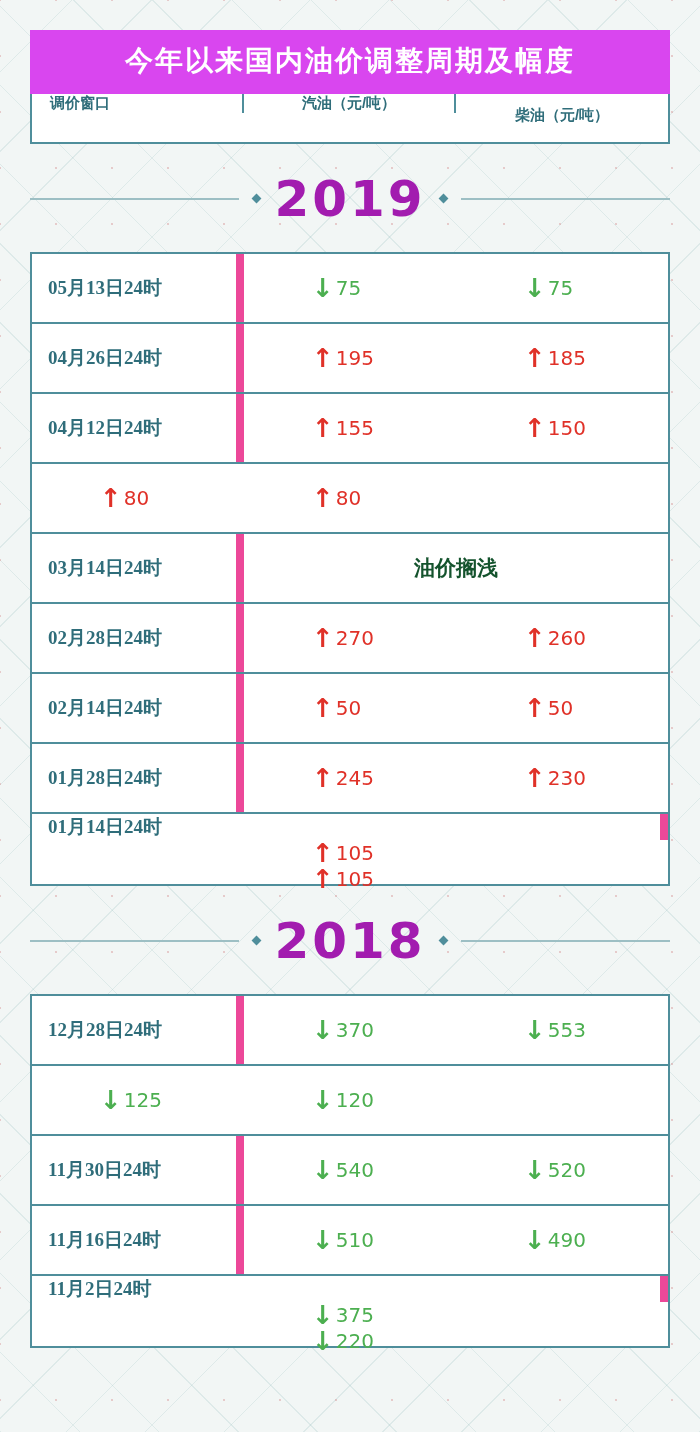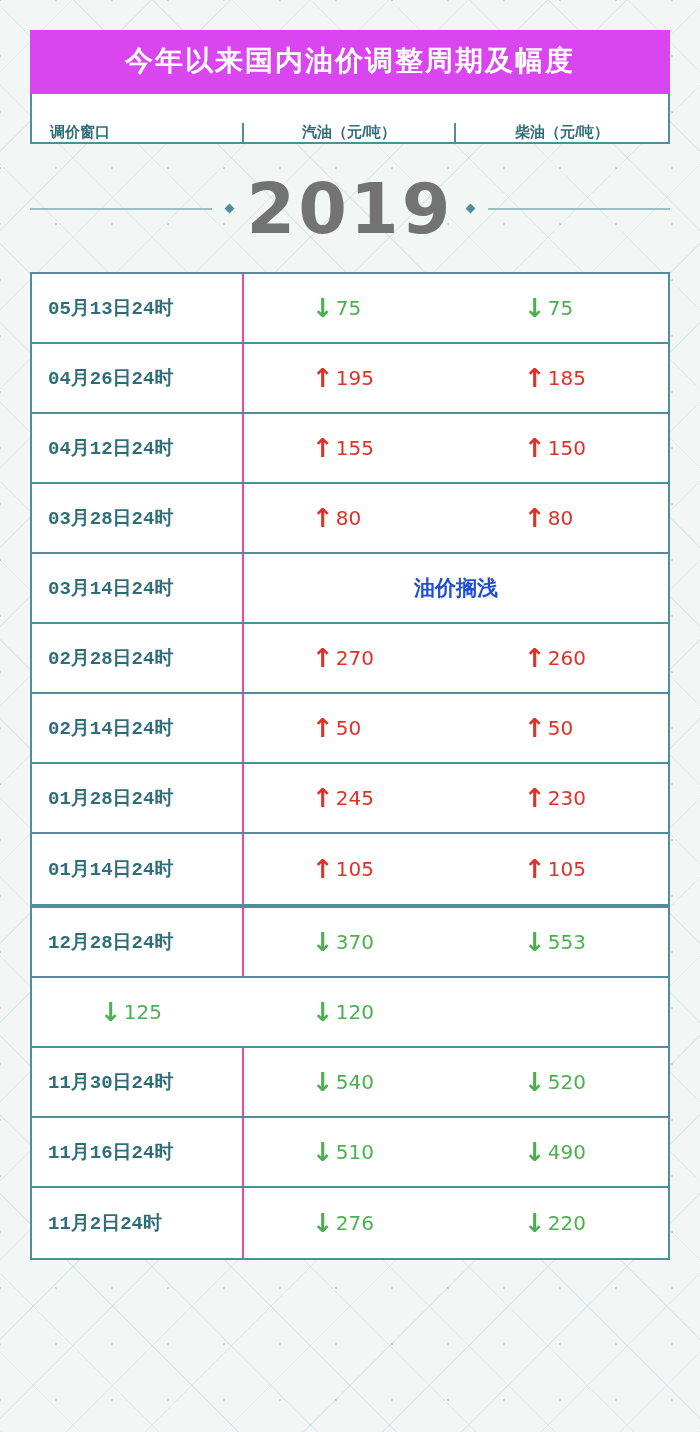--- a/index.html
+++ b/index.html
@@ -48,21 +48,21 @@
     padding: 14px 0 16px;
     margin: 30px 0 0 0;
     line-height: 1.2;
   }
   .header-row {
     display: flex;
     border: 2px solid #4f8e9b;
     border-top: none;
     background: #ffffff;
     height: 48px;
-    align-items: flex-end;
+    align-items: flex-start;
   }
   .header-cell {
     flex: 0 0 33.3333%;
     display: flex;
     align-items: center;
     justify-content: center;
     font-size: 15px;
     color: #2f6d7a;
     font-weight: bold;
     border-right: 2px solid #4f8e9b;
@@ -85,51 +85,51 @@
     max-width: 215px;
   }
   .year-dot {
     width: 7px;
     height: 7px;
     background: #4f8e9b;
     transform: rotate(45deg);
     flex: 0 0 auto;
   }
   .year-text {
-    font-size: 70px;
-    font-weight: bold;
-    color: #737373;
+    font-size: 50px;
+    font-weight: bold;
+    color: #a21caf;
     letter-spacing: 3px;
     line-height: 1;
     font-family: "DejaVu Sans", sans-serif;
   }
 
   .table {
     border: 2px solid #4f8e9b;
     background: #fff;
     box-sizing: border-box;
   }
   .row {
     display: flex;
     height: 70px;
     border-bottom: 2px solid #4f8e9b;
     box-sizing: border-box;
   }
-  .row:last-child { border-bottom: none; }
+  .row:last-child { border-bottom: none; flex-direction: column; }
   .cell-date {
     flex: 0 0 33.3333%;
     display: flex;
     align-items: center;
     padding-left: 16px;
     font-size: 19px;
     font-weight: bold;
     color: #2f6d7a;
-    border-right: 2px solid #ec4899;
-    box-sizing: border-box;
-    font-family: Liberation Mono, monospace;
+    border-right: 8px solid #ec4899;
+    box-sizing: border-box;
+    font-family: Liberation Serif, serif;
   }
   .cell-val {
     flex: 0 0 33.3333%;
     display: flex;
     align-items: center;
     justify-content: center;
     box-sizing: border-box;
   }
   .cell-val .inner {
     display: inline-flex;
@@ -150,21 +150,21 @@
   }
   .up { color: #e03128; }
   .down { color: #4caf50; }
   .cell-note {
     flex: 0 0 66.6667%;
     display: flex;
     align-items: center;
     justify-content: center;
     font-size: 21px;
     font-weight: bold;
-    color: #1d4ed8;
+    color: #14532d;
   }
 </style>
 </head>
 <body>
 
 <div class="bg-pattern"></div>
 <div class="bg-dots"></div>
 
 <div class="page">
 
@@ -228,21 +228,20 @@
       </div>
       <div class="cell-val">
         <span class="inner">
           <span class="arrow up">↑</span>
           <span class="num up">150</span>
         </span>
       </div>
     </div>
 
     <div class="row">
-      <div class="cell-date">03月28日24时</div>
       <div class="cell-val">
         <span class="inner">
           <span class="arrow up">↑</span>
           <span class="num up">80</span>
         </span>
       </div>
       <div class="cell-val">
         <span class="inner">
           <span class="arrow up">↑</span>
           <span class="num up">80</span>
@@ -314,20 +313,27 @@
       <div class="cell-val">
         <span class="inner">
           <span class="arrow up">↑</span>
           <span class="num up">105</span>
         </span>
       </div>
     </div>
 
   </div>
 
+  <div class="year-band">
+    <div class="year-line"></div>
+    <div class="year-dot"></div>
+    <div class="year-text">2018</div>
+    <div class="year-dot"></div>
+    <div class="year-line"></div>
+  </div>
 
   <div class="table">
 
     <div class="row">
       <div class="cell-date">12月28日24时</div>
       <div class="cell-val">
         <span class="inner">
           <span class="arrow down">↓</span>
           <span class="num down">370</span>
         </span>
@@ -385,21 +391,21 @@
           <span class="num down">490</span>
         </span>
       </div>
     </div>
 
     <div class="row">
       <div class="cell-date">11月2日24时</div>
       <div class="cell-val">
         <span class="inner">
           <span class="arrow down">↓</span>
-          <span class="num down">276</span>
+          <span class="num down">375</span>
         </span>
       </div>
       <div class="cell-val">
         <span class="inner">
           <span class="arrow down">↓</span>
           <span class="num down">220</span>
         </span>
       </div>
     </div>
 

